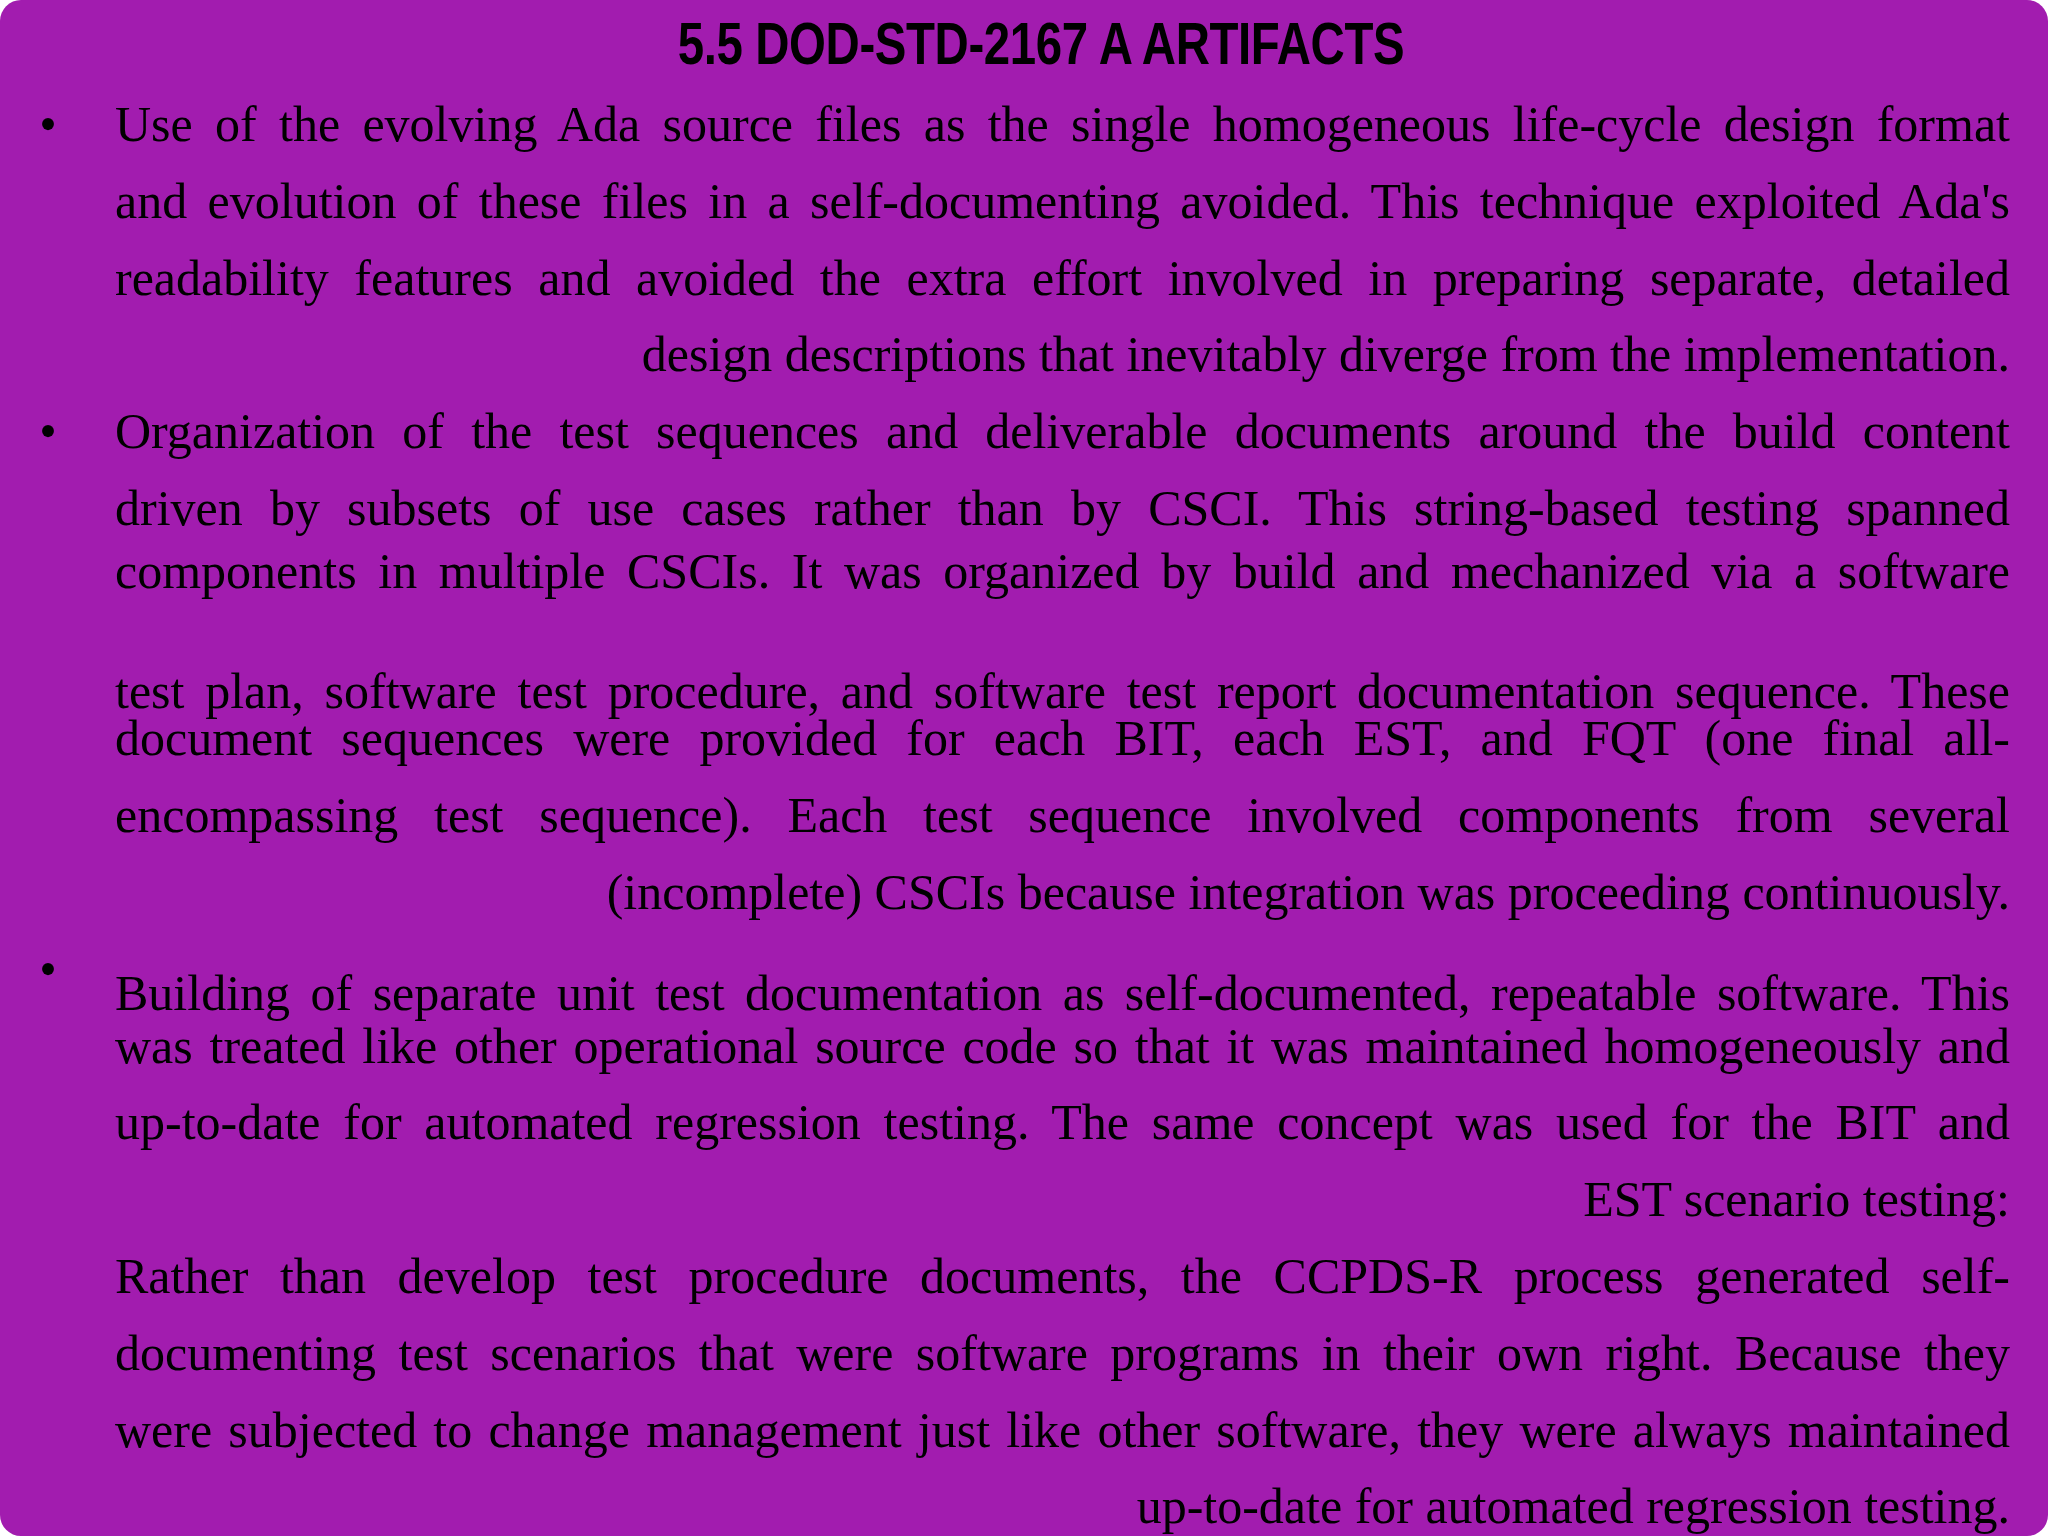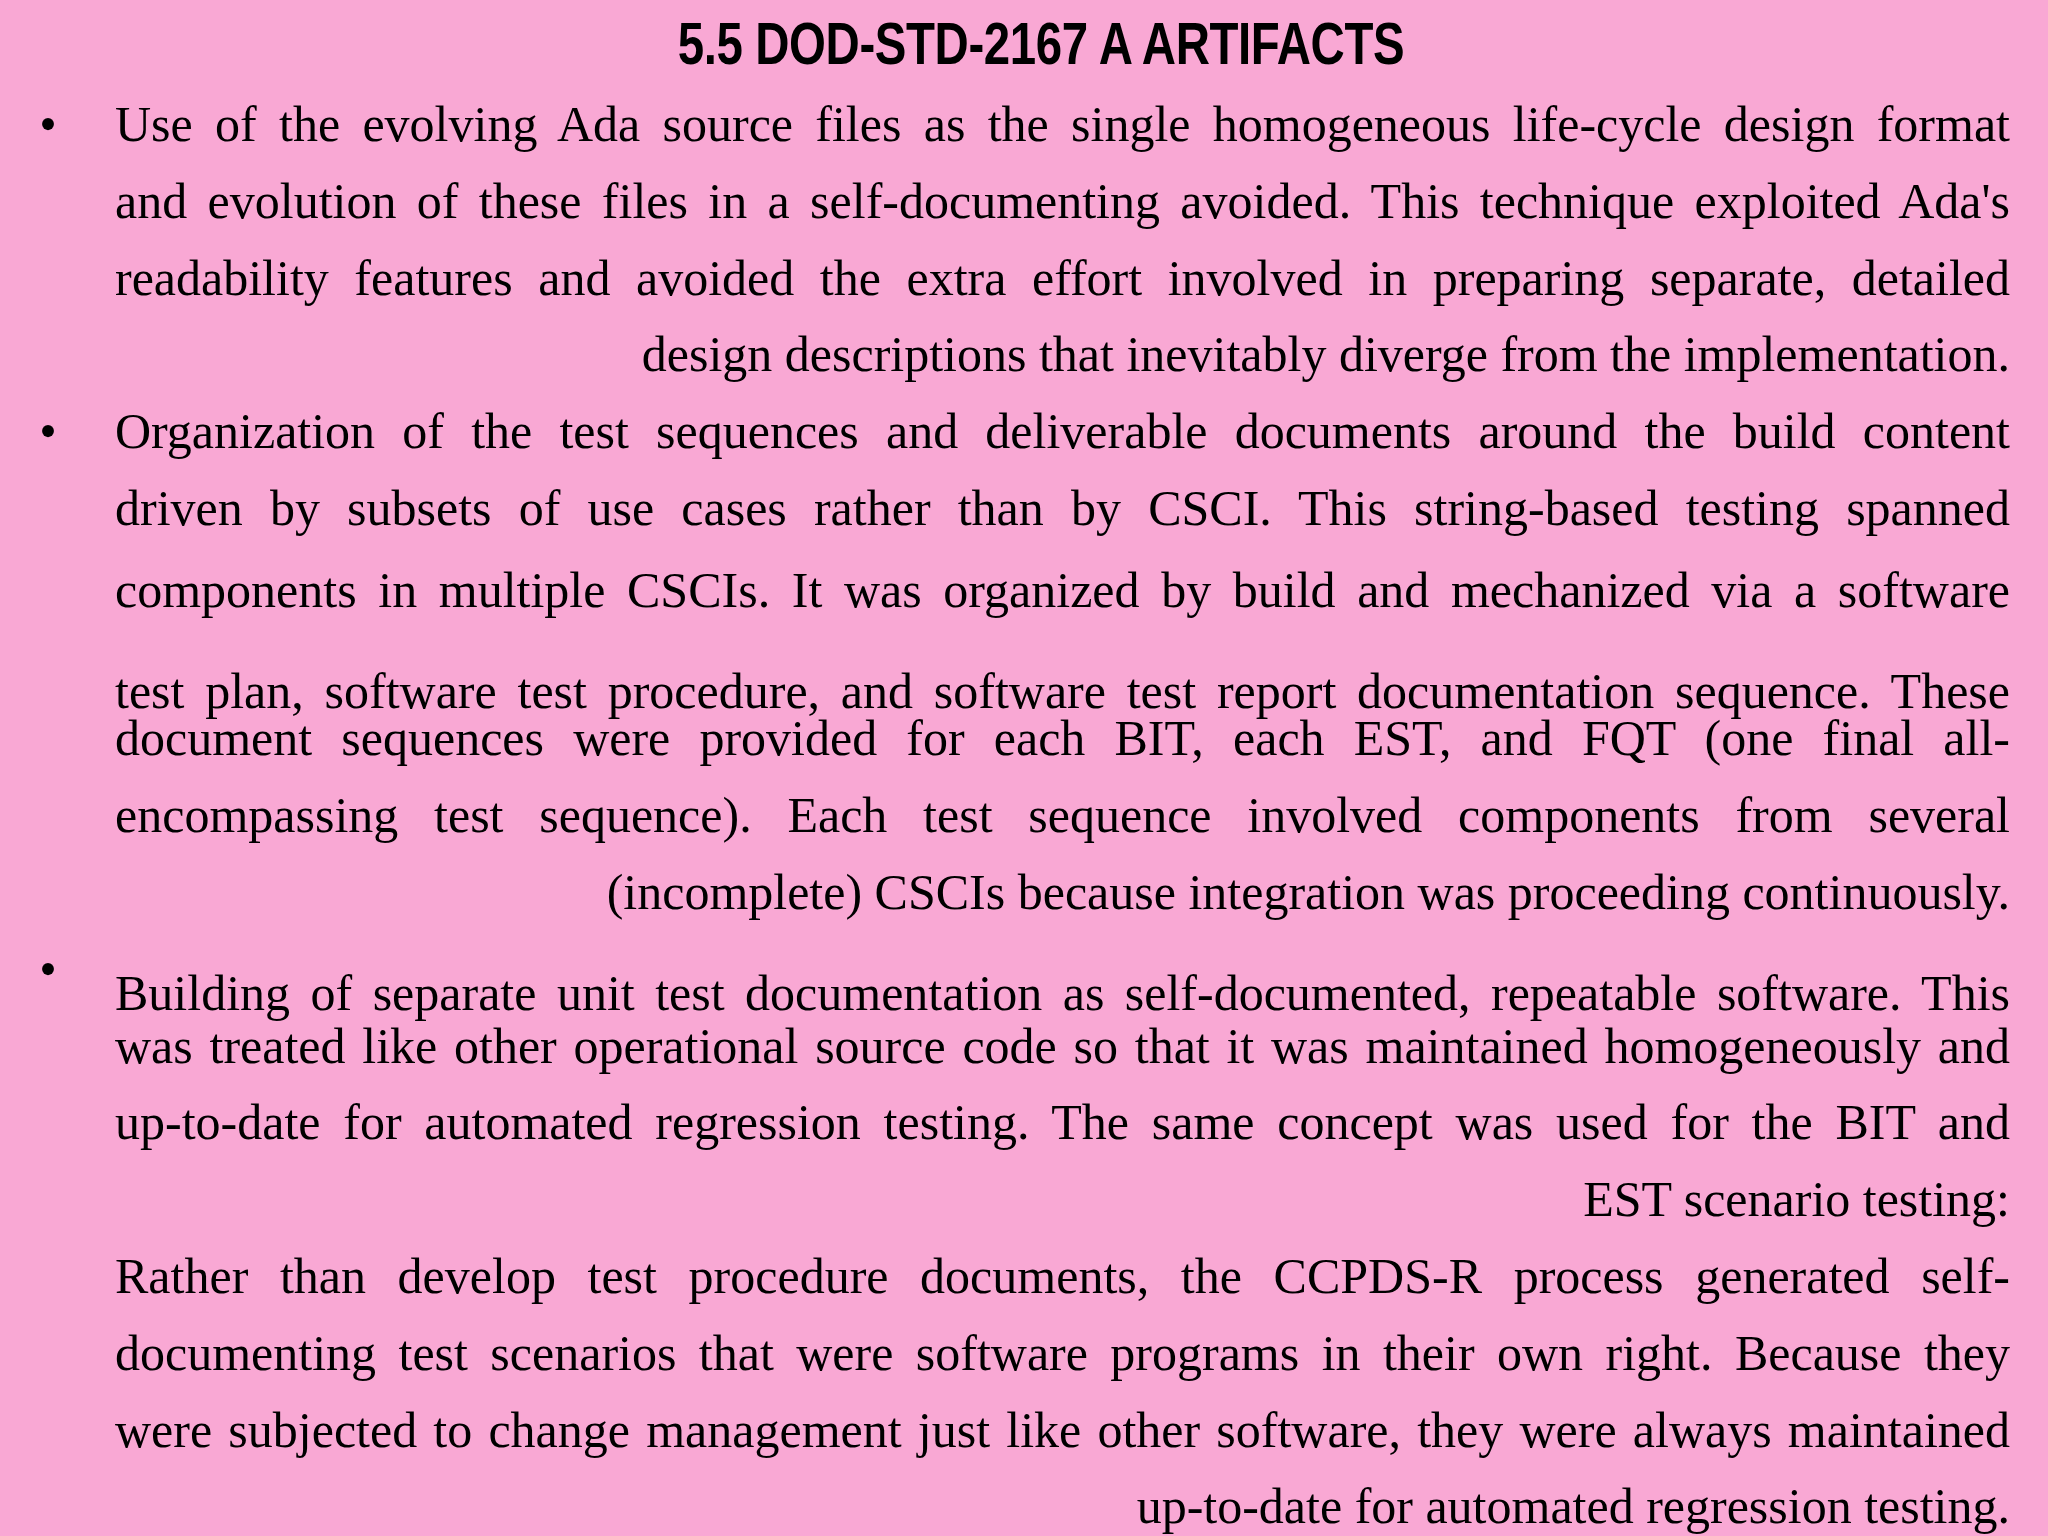--- a/index.html
+++ b/index.html
@@ -12,21 +12,22 @@
     height: 1536px;
     position: relative;
     overflow: hidden;
     color: #000000;
   }
   .slide {
     position: absolute;
     left: 0; top: 0;
     width: 2048px;
     height: 1536px;
-    background: #f9a8d4;
+    background: #a21caf;
+    border-radius: 21px;
   }
   .title-wrap {
     position: absolute;
     left: 0;
     top: 0;
     width: 2082px;
     height: 80px;
     display: flex;
     justify-content: center;
   }
@@ -88,21 +89,21 @@
 
     <span class="bullet" style="top:99px">•</span>
     <div class="line justify" style="top:99px">Use of the evolving Ada source files as the single homogeneous life-cycle design format</div>
     <div class="line justify" style="top:175.8px">and evolution of these files in a self-documenting avoided. This technique exploited Ada's</div>
     <div class="line justify" style="top:252.6px">readability features and avoided the extra effort involved in preparing separate, detailed</div>
     <div class="line" style="top:329.4px">design descriptions that inevitably diverge from the implementation.</div>
 
     <span class="bullet" style="top:406.2px">•</span>
     <div class="line justify" style="top:406.2px">Organization of the test sequences and deliverable documents around the build content</div>
     <div class="line justify" style="top:483px">driven by subsets of use cases rather than by CSCI. This string-based testing spanned</div>
-    <div class="line justify" style="top:565px">components in multiple CSCIs. It was organized by build and mechanized via a software</div>
+    <div class="line justify" style="top:546px">components in multiple CSCIs. It was organized by build and mechanized via a software</div>
     <div class="line justify" style="top:666px">test plan, software test procedure, and software test report documentation sequence. These</div>
     <div class="line justify" style="top:713.4px">document sequences were provided for each BIT, each EST, and FQT (one final all-</div>
     <div class="line justify" style="top:790.2px">encompassing test sequence). Each test sequence involved components from several</div>
     <div class="line" style="top:867px">(incomplete) CSCIs because integration was proceeding continuously.</div>
 
     <span class="bullet" style="top:943.8px">•</span>
     <div class="line justify" style="top:968px">Building of separate unit test documentation as self-documented, repeatable software. This</div>
     <div class="line justify" style="top:1020.6px">was treated like other operational source code so that it was maintained homogeneously and</div>
     <div class="line justify" style="top:1097.4px">up-to-date for automated regression testing. The same concept was used for the BIT and</div>
     <div class="line" style="top:1174.2px">EST scenario testing:</div>

